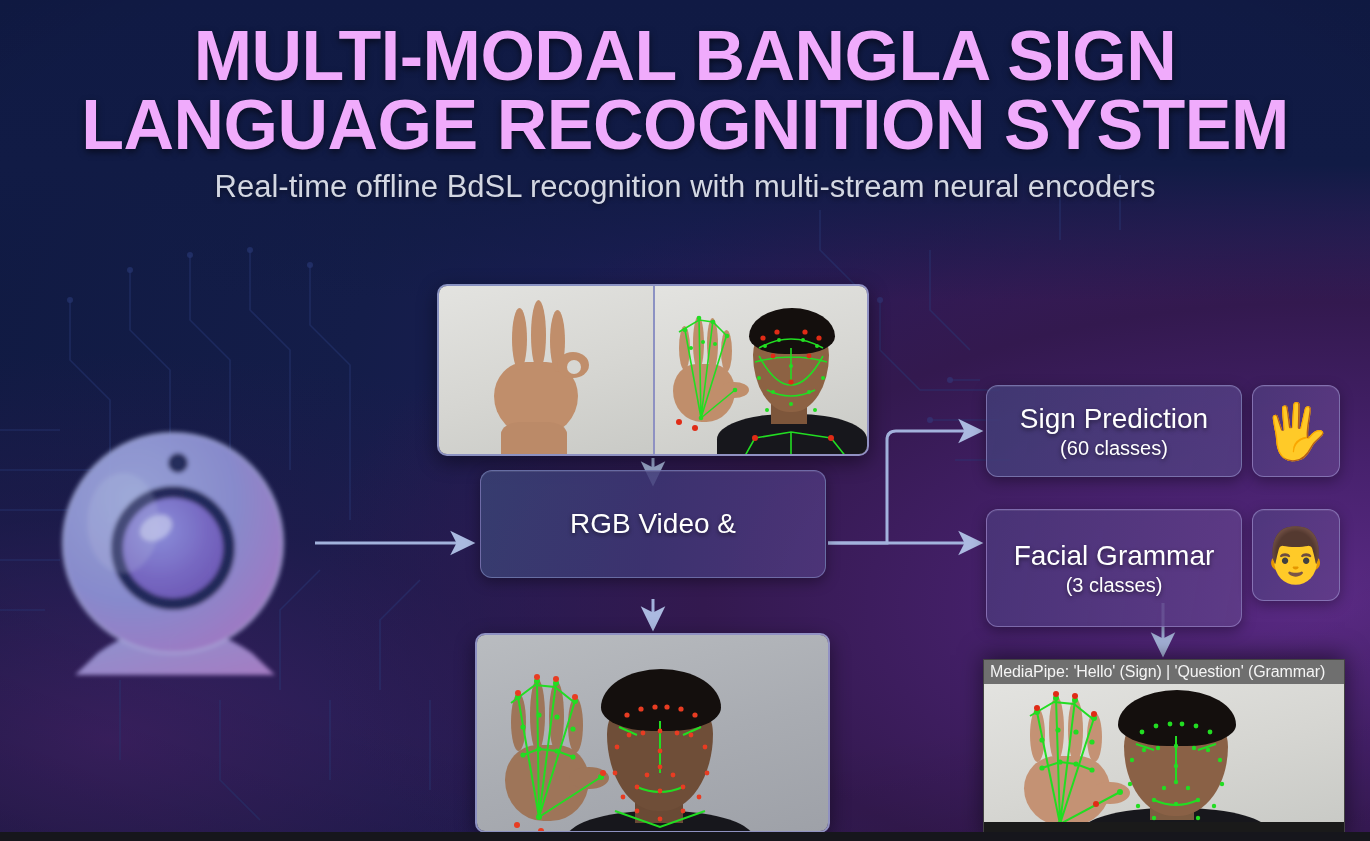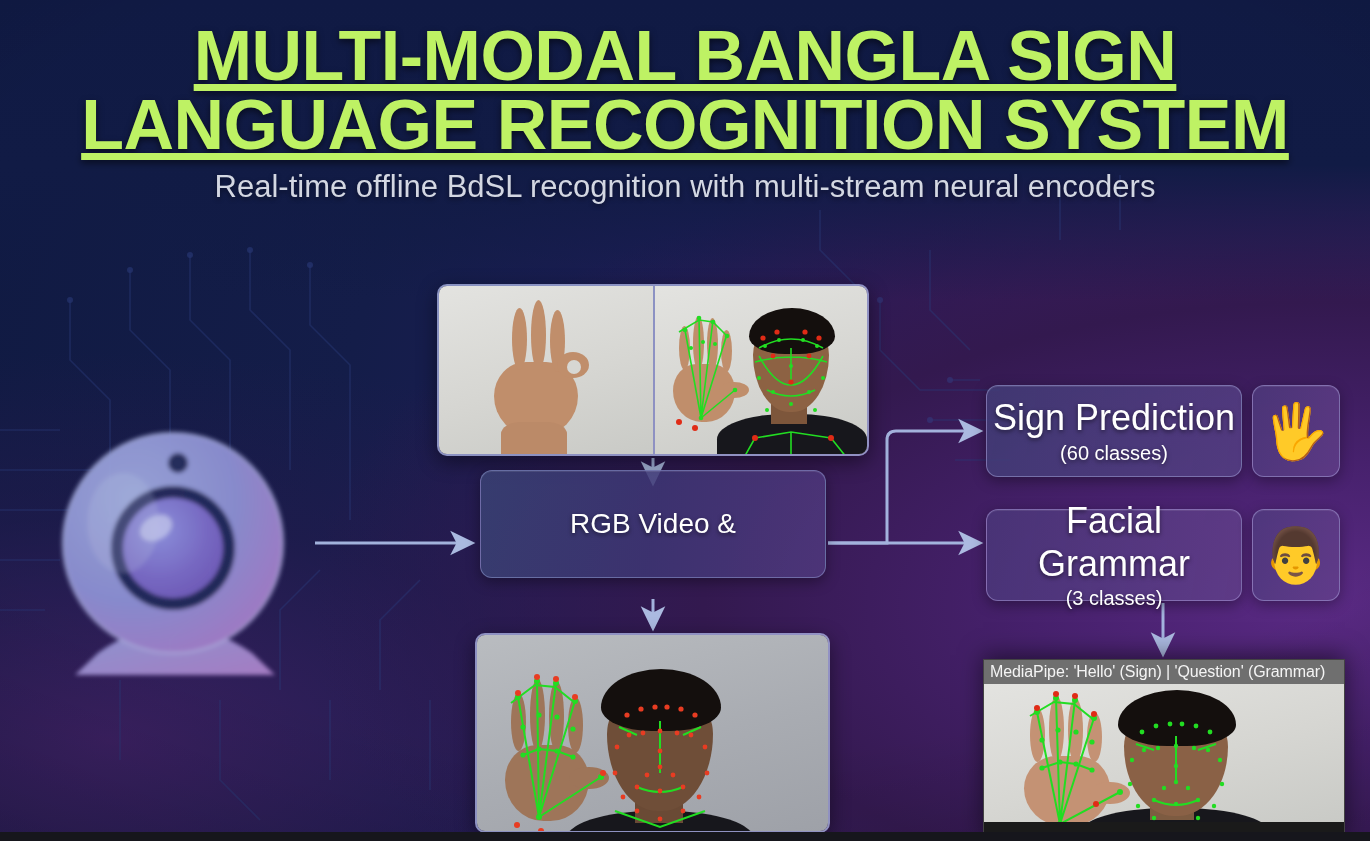--- a/index.html
+++ b/index.html
@@ -32,56 +32,55 @@
 
   .bottom-strip {
     position:absolute; left:0; bottom:0; width:100%; height:9px;
     background:#16161c; z-index:40;
   }
 
   
   .header { position:absolute; left:0; top:0; width:100%; text-align:center; z-index:20; }
   .title {
     font-size:70px; font-weight:bold; letter-spacing:-0.5px;
-    color:#bef264; line-height:0.98; padding-top:22px;
+    color:#f0abfc; line-height:0.98; padding-top:22px;
     text-shadow:0 3px 7px rgba(0,0,0,.55);
-    text-decoration:underline;
   }
   .title .l2 { display:block; }
   .subtitle {
     margin-top:10px; font-size:31px; color:#d3d7e2; font-weight:400;
     text-shadow:0 2px 5px rgba(0,0,0,.45);
   }
 
   
   .node {
     position:absolute; z-index:15;
     border-radius:12px;
     display:flex; flex-direction:column; align-items:center; justify-content:center;
     color:#ffffff; text-align:center;
     border:1.5px solid rgba(168,180,225,.55);
     box-shadow:0 4px 14px rgba(0,0,0,.35), inset 0 1px 0 rgba(255,255,255,.09);
   }
-  .node .n-main { font-size:36px; line-height:1.18; text-shadow:0 2px 4px rgba(0,0,0,.5); }
+  .node .n-main { font-size:28px; line-height:1.18; text-shadow:0 2px 4px rgba(0,0,0,.5); }
   .node .n-sub  { font-size:20px; line-height:1.2; margin-top:1px; text-shadow:0 2px 4px rgba(0,0,0,.5); }
 
   #node-rgb {
     left:480px; top:470px; width:346px; height:108px;
     background:linear-gradient(100deg, rgba(58,66,116,.85) 0%, rgba(62,55,116,.85) 50%, rgba(80,56,125,.85) 100%);
     border-color:rgba(150,162,215,.5);
   }
   #node-rgb .n-main { font-size:28px; }
 
   #node-sign {
     left:986px; top:385px; width:256px; height:92px;
     background:linear-gradient(100deg, rgba(66,62,120,.82) 0%, rgba(84,62,130,.85) 100%);
     border-color:rgba(168,170,222,.5);
   }
   #node-facial {
-    left:986px; top:509px; width:256px; height:92px;
+    left:986px; top:509px; width:256px; height:118px;
     background:linear-gradient(100deg, rgba(74,56,122,.82) 0%, rgba(96,62,136,.85) 100%);
     border-color:rgba(176,162,224,.5);
   }
   .emoji-chip {
     position:absolute; z-index:15; width:88px; height:92px;
     border-radius:12px; display:flex; align-items:center; justify-content:center;
     font-size:54px; line-height:1;
     border:1.5px solid rgba(176,170,226,.5);
     background:linear-gradient(100deg, rgba(80,62,128,.72) 0%, rgba(100,66,140,.72) 100%);
     box-shadow:0 4px 14px rgba(0,0,0,.32), inset 0 1px 0 rgba(255,255,255,.08);

